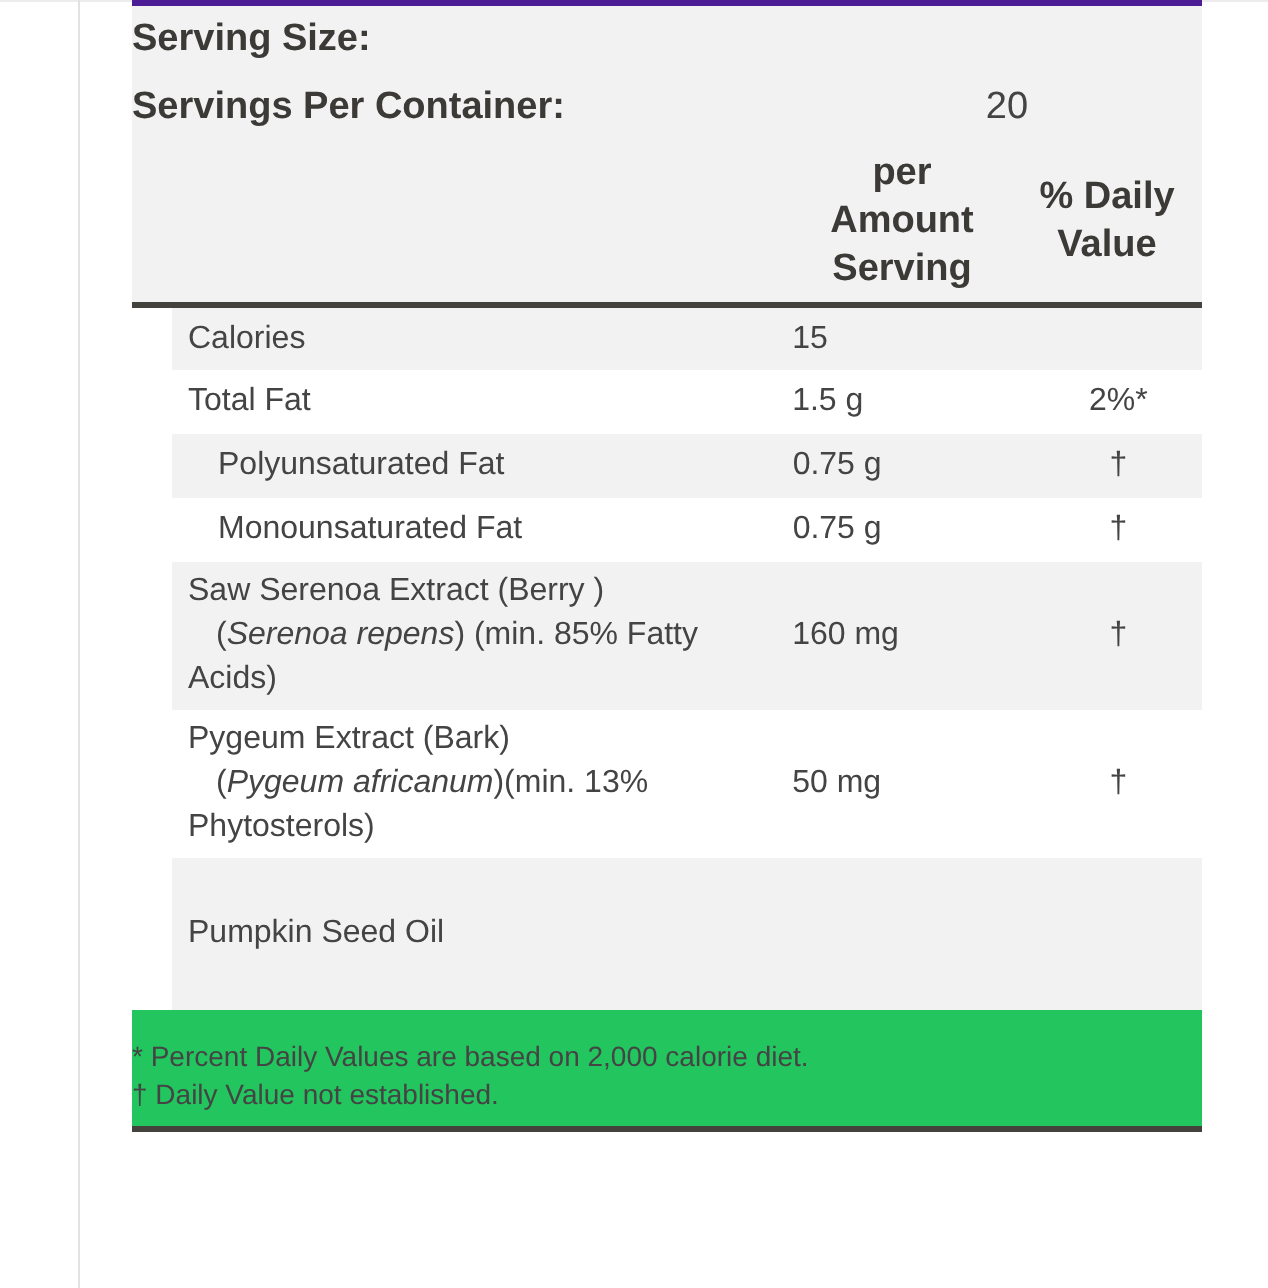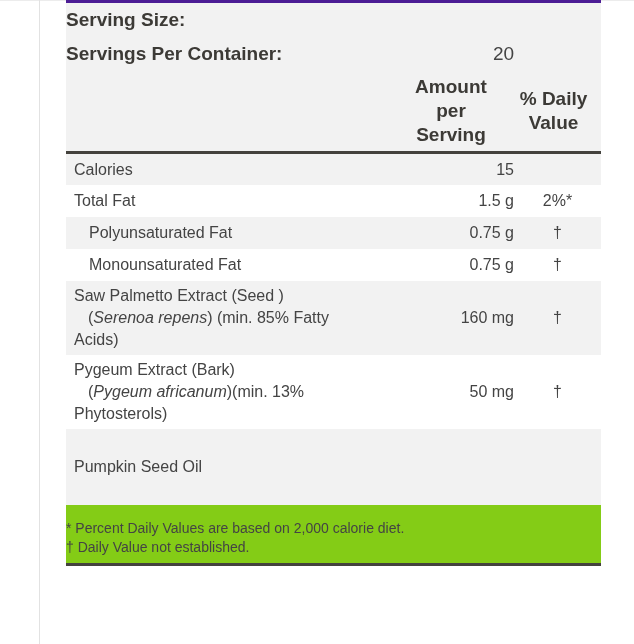--- a/index.html
+++ b/index.html
@@ -12,50 +12,50 @@
     .panel { position: absolute; left: 66px; top: 0; width: 535px; }
     .title { font-size: 18px; font-weight: bold; color: #3c3a36; height: 36px; line-height: 38px; }
     .facts { border-top: 3px solid #4c1d95; background: #f2f2f2; }
     .srow { display: flex; height: 34px; align-items: center; font-size: 19px; }
     .srow .lbl { font-weight: bold; color: #3c3a36; width: 340px; }
     .srow .val { flex: 1; text-align: center; color: #444; }
     .hdr { display: flex; height: 80px; align-items: center; font-weight: bold; font-size: 19px; color: #3c3a36; border-bottom: 3px solid #44423d; }
     .hdr .c1 { width: 330px; }
     .hdr .c2 { width: 110px; text-align: center; line-height: 24px; }
     .hdr .c3 { width: 95px; text-align: center; line-height: 24px; }
-    .row { display: flex; align-items: center; font-size: 16px; color: #444; }
+    .row { display: flex; align-items: center; font-size: 16px; color: #444; margin-left: 20px; }
     .row.g { background: #f2f2f2; }
     .row .c1 { width: 322px; padding-left: 8px; box-sizing: border-box; line-height: 22px; }
     .row.ind .c1 { padding-left: 23px; }
-    .row .c2 { width: 126px; text-align: right; line-height: 22px; }
+    .row .c2 { width: 126px; text-align: left; line-height: 22px; }
     .row .c3 { width: 87px; text-align: center; }
     .row .c1 .ml { display: block; }
     .row .c1 .sub { padding-left: 14px; }
-    .foot { background: #84cc16; font-size: 14px; color: #444; padding: 14px 0 6px 0; line-height: 19px; border-bottom: 3px solid #44423d; }
+    .foot { background: #22c55e; font-size: 14px; color: #444; padding: 14px 0 6px 0; line-height: 19px; border-bottom: 3px solid #44423d; }
   </style>
 </head>
 <body>
 
 <div class="topline"></div>
 <div class="vline"></div>
 
 <div class="panel">
   <div class="facts">
     <div class="srow">
       <span class="lbl">Serving Size:</span>
     </div>
     <div class="srow">
       <span class="lbl">Servings Per Container:</span>
       <span class="val">20</span>
     </div>
     <div class="hdr">
       <span class="c1"></span>
       <span class="c2">
+        <div>per</div>
         <div>Amount</div>
-        <div>per</div>
         <div>Serving</div>
       </span>
       <span class="c3">
         <div>% Daily</div>
         <div>Value</div>
       </span>
     </div>
   </div>
 
   <div class="row g" style="height:31px">
@@ -73,21 +73,21 @@
     <span class="c2">0.75 g</span>
     <span class="c3">†</span>
   </div>
   <div class="row ind" style="height:32px">
     <span class="c1">Monounsaturated Fat</span>
     <span class="c2">0.75 g</span>
     <span class="c3">†</span>
   </div>
   <div class="row g" style="height:74px">
     <span class="c1">
-      <span class="ml">Saw Palmetto Extract (Seed )</span>
+      <span class="ml">Saw Serenoa Extract (Berry )</span>
       <span class="ml sub">(<i>Serenoa repens</i><span>) (min. 85% Fatty</span></span>
       <span class="ml">Acids)</span>
     </span>
     <span class="c2">160 mg</span>
     <span class="c3">†</span>
   </div>
   <div class="row" style="height:74px">
     <span class="c1">
       <span class="ml">Pygeum Extract (Bark)</span>
       <span class="ml sub">(<i>Pygeum africanum</i><span>)(min. 13%</span></span>

